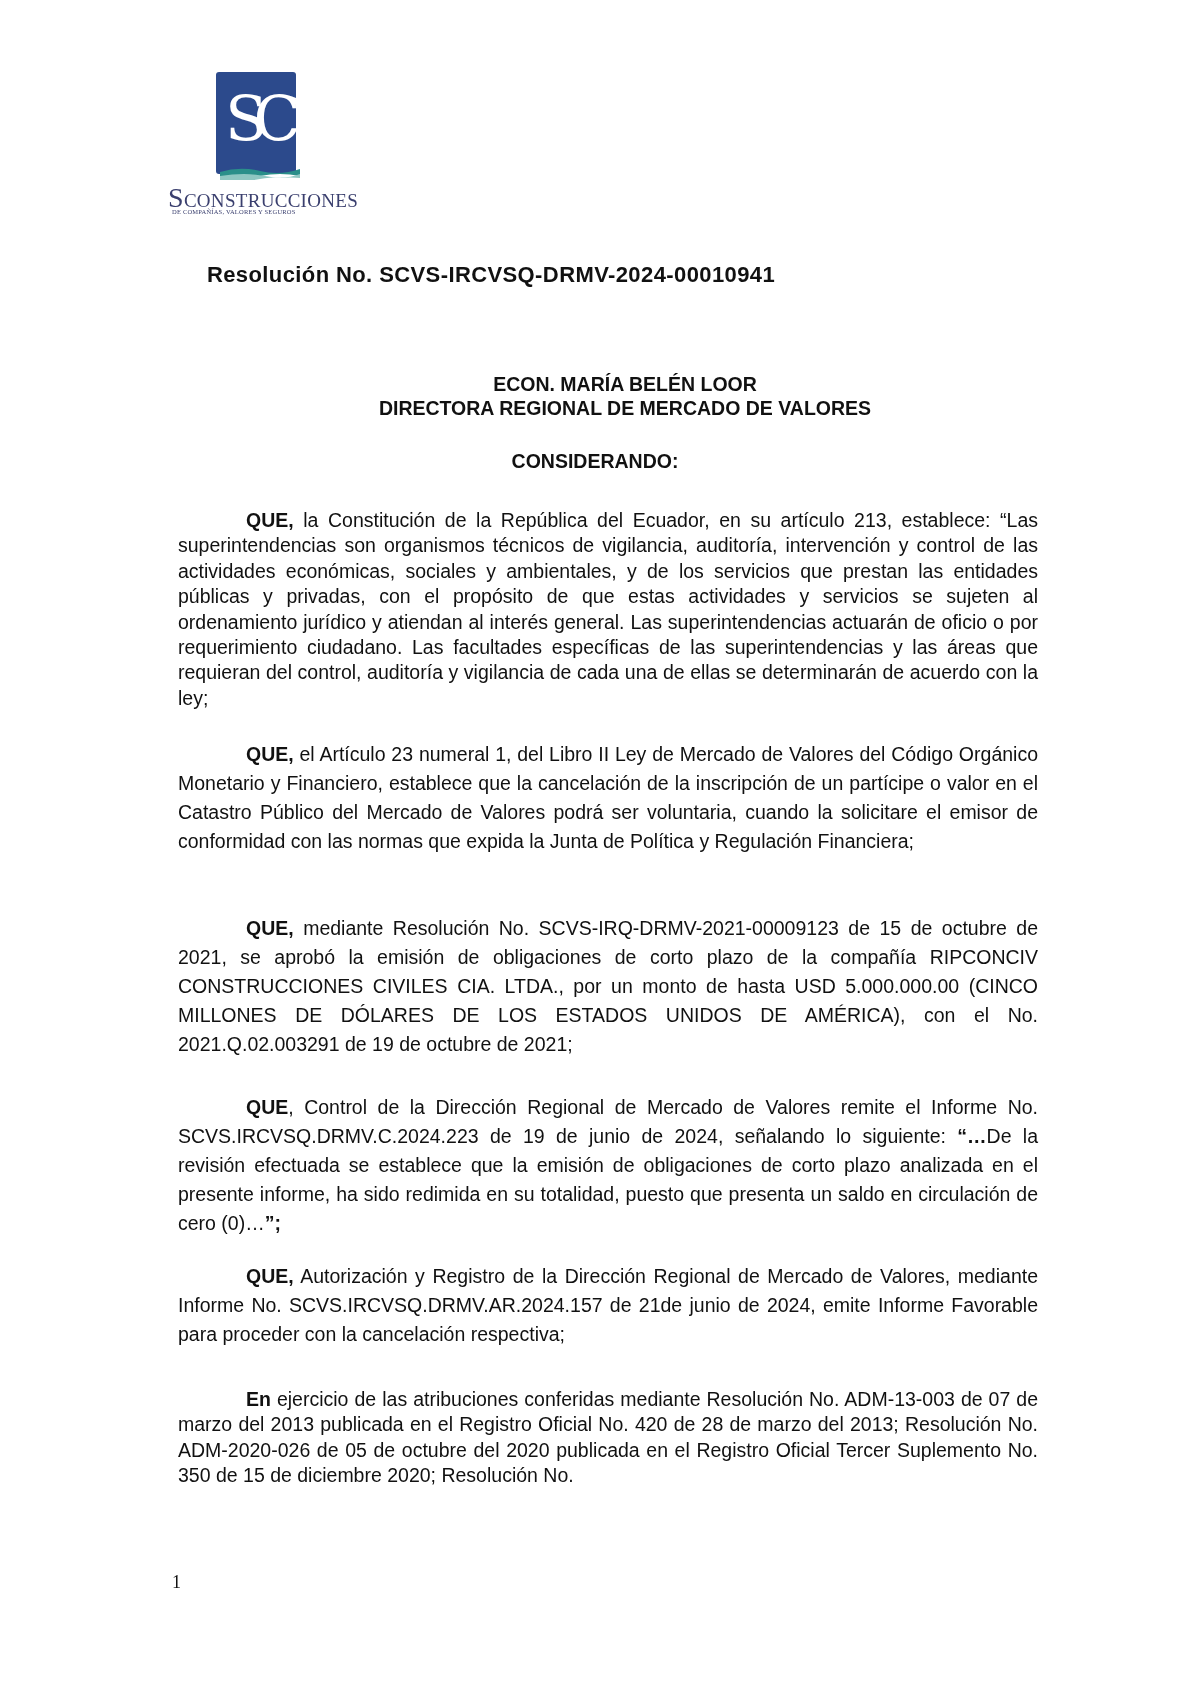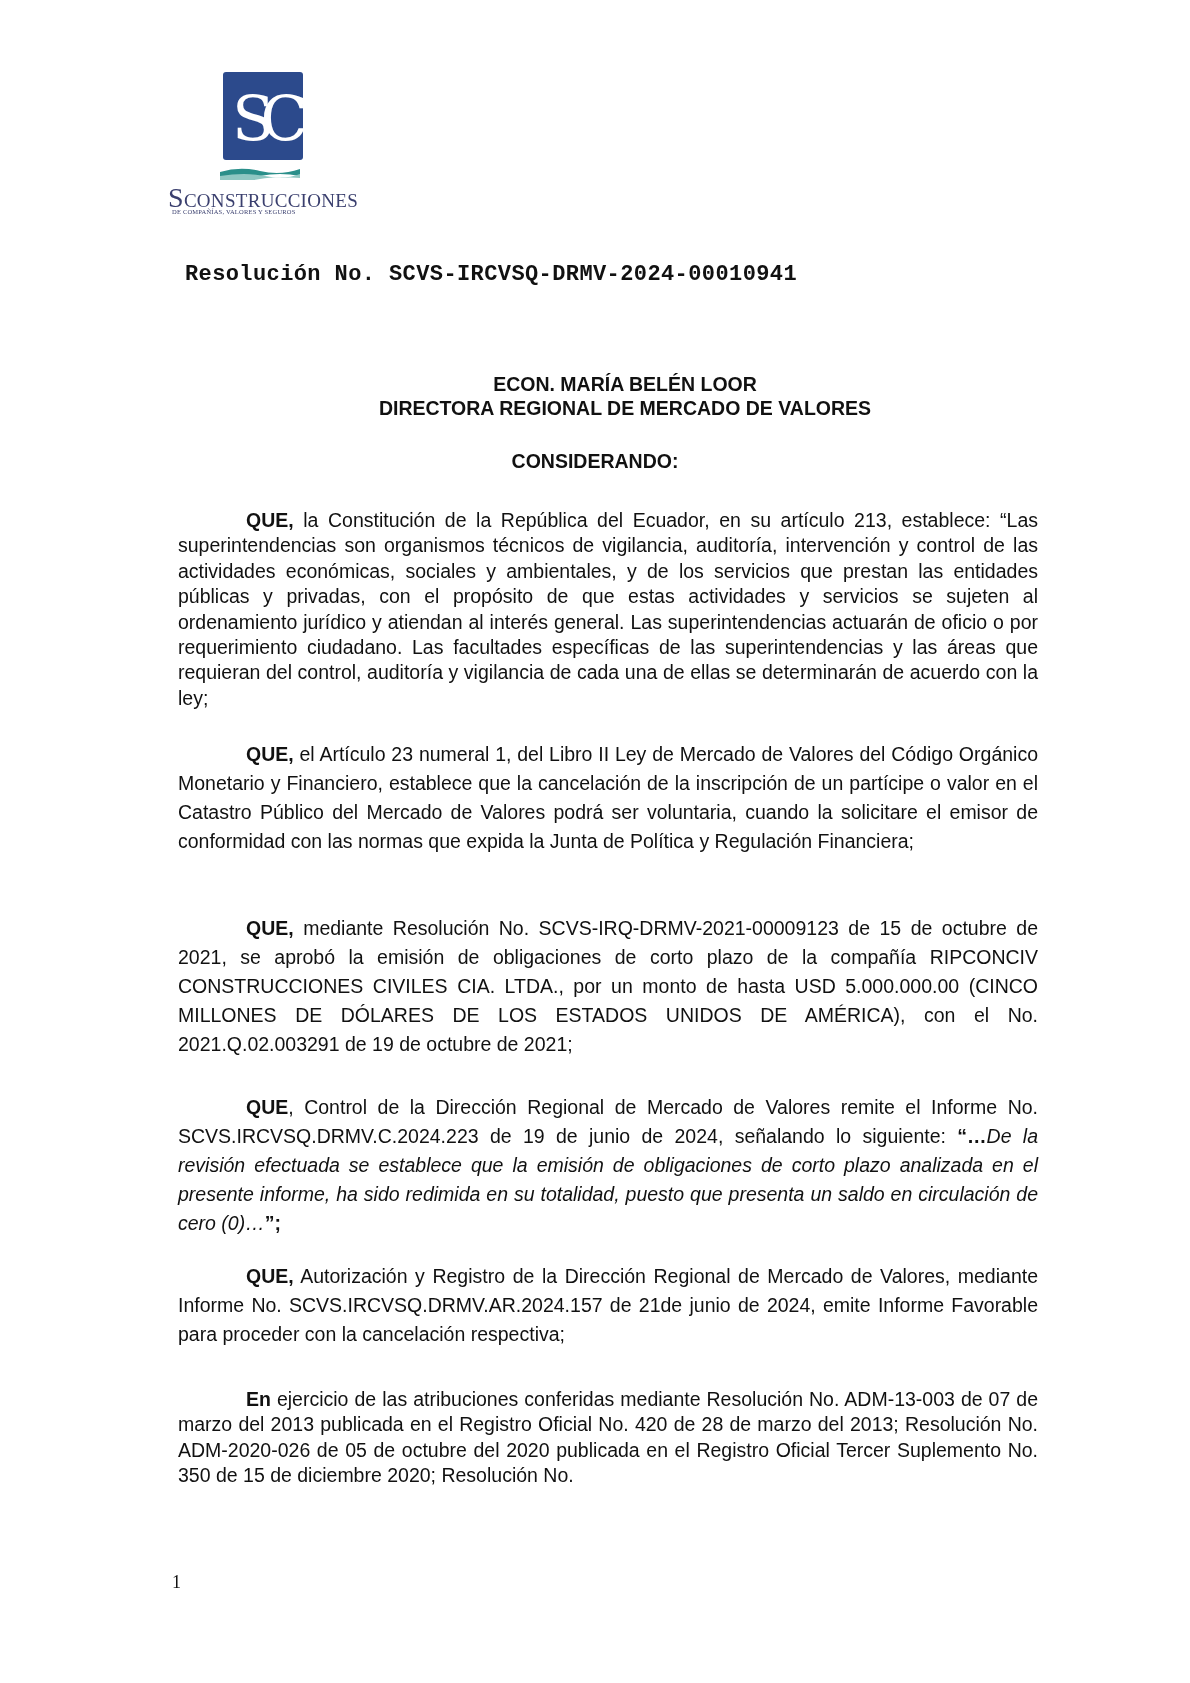--- a/index.html
+++ b/index.html
@@ -1,42 +1,42 @@
 <!DOCTYPE html>
 <html><head>
   <meta charset="utf-8">
   <style>
     html, body { margin: 0; padding: 0; background: #ffffff; }
     body { width: 1190px; height: 1683px; position: relative; overflow: hidden; color: #111; }
     .page { position: absolute; left: 0; top: 0; width: 1190px; height: 1683px; }
 
     .logo { position: absolute; left: 168px; top: 70px; width: 200px; height: 150px; }
-    .logo-box { position: absolute; left: 55px; top: 2px; width: 80px; height: 88px; background: #2c4a8c; border-radius: 3px; overflow: hidden; }
+    .logo-box { position: absolute; left: 48px; top: 2px; width: 80px; height: 102px; background: #2c4a8c; border-radius: 3px; overflow: hidden; }
     .logo-mono { position: absolute; left: 0; top: 2px; width: 80px; text-align: center; font-family: "DejaVu Serif", serif; font-size: 62px; color: #fff; letter-spacing: -14px; line-height: 90px; }
     .logo-wave { position: absolute; left: 52px; top: 96px; width: 80px; height: 14px; }
     .logo-name { position: absolute; left: 0; top: 112px; width: 200px; font-family: "Liberation Serif", serif; font-size: 19px; color: #3a3f6e; letter-spacing: 0.3px; white-space: nowrap; }
     .logo-name .big { font-size: 28px; }
     .logo-sub { position: absolute; left: 4px; top: 138px; font-family: "Liberation Serif", serif; font-size: 6.5px; color: #3a3f6e; white-space: nowrap; letter-spacing: 0.2px; }
 
-    .title { position: absolute; left: 0; top: 262px; width: 982px; text-align: center; font-family: Liberation Mono, monospace; font-weight: bold; font-size: 22px; letter-spacing: 0.4px; }
+    .title { position: absolute; left: 0; top: 262px; width: 982px; text-align: center; font-family: Liberation Sans, sans-serif; font-weight: bold; font-size: 22px; letter-spacing: 0.4px; }
 
     .heading { position: absolute; left: 0; width: 1190px; text-align: center; font-family: "Liberation Sans", sans-serif; font-weight: bold; font-size: 19.5px; line-height: 24px; }
     .h-name { top: 372px; padding-left: 60px; box-sizing: border-box; }
     .h-role { top: 396px; padding-left: 60px; box-sizing: border-box; }
     .h-cons { top: 449px; box-sizing: border-box; }
 
     .para { position: absolute; left: 170px; width: 860px; font-family: "Liberation Sans", sans-serif; font-size: 19.5px; text-align: justify; text-indent: 68px; margin: 8px; }
     .para b { font-weight: bold; }
     .p1 { top: 500px; line-height: 25.4px; }
     .p2 { top: 732px; line-height: 29px; }
     .p3 { top: 906px; line-height: 29px; }
     .p4 { top: 1085px; line-height: 29px; }
     .p5 { top: 1254px; line-height: 29px; }
     .p6 { top: 1379px; line-height: 25.4px; }
-    .quote { font-style: italic; }
+    .quote { }
 
     .page-num { position: absolute; left: 172px; top: 1572px; font-family: "Liberation Serif", serif; font-size: 18px; }
   </style>
 </head>
 <body>
 
 <div class="page">
 
   <div class="logo">
     <div class="logo-box">

